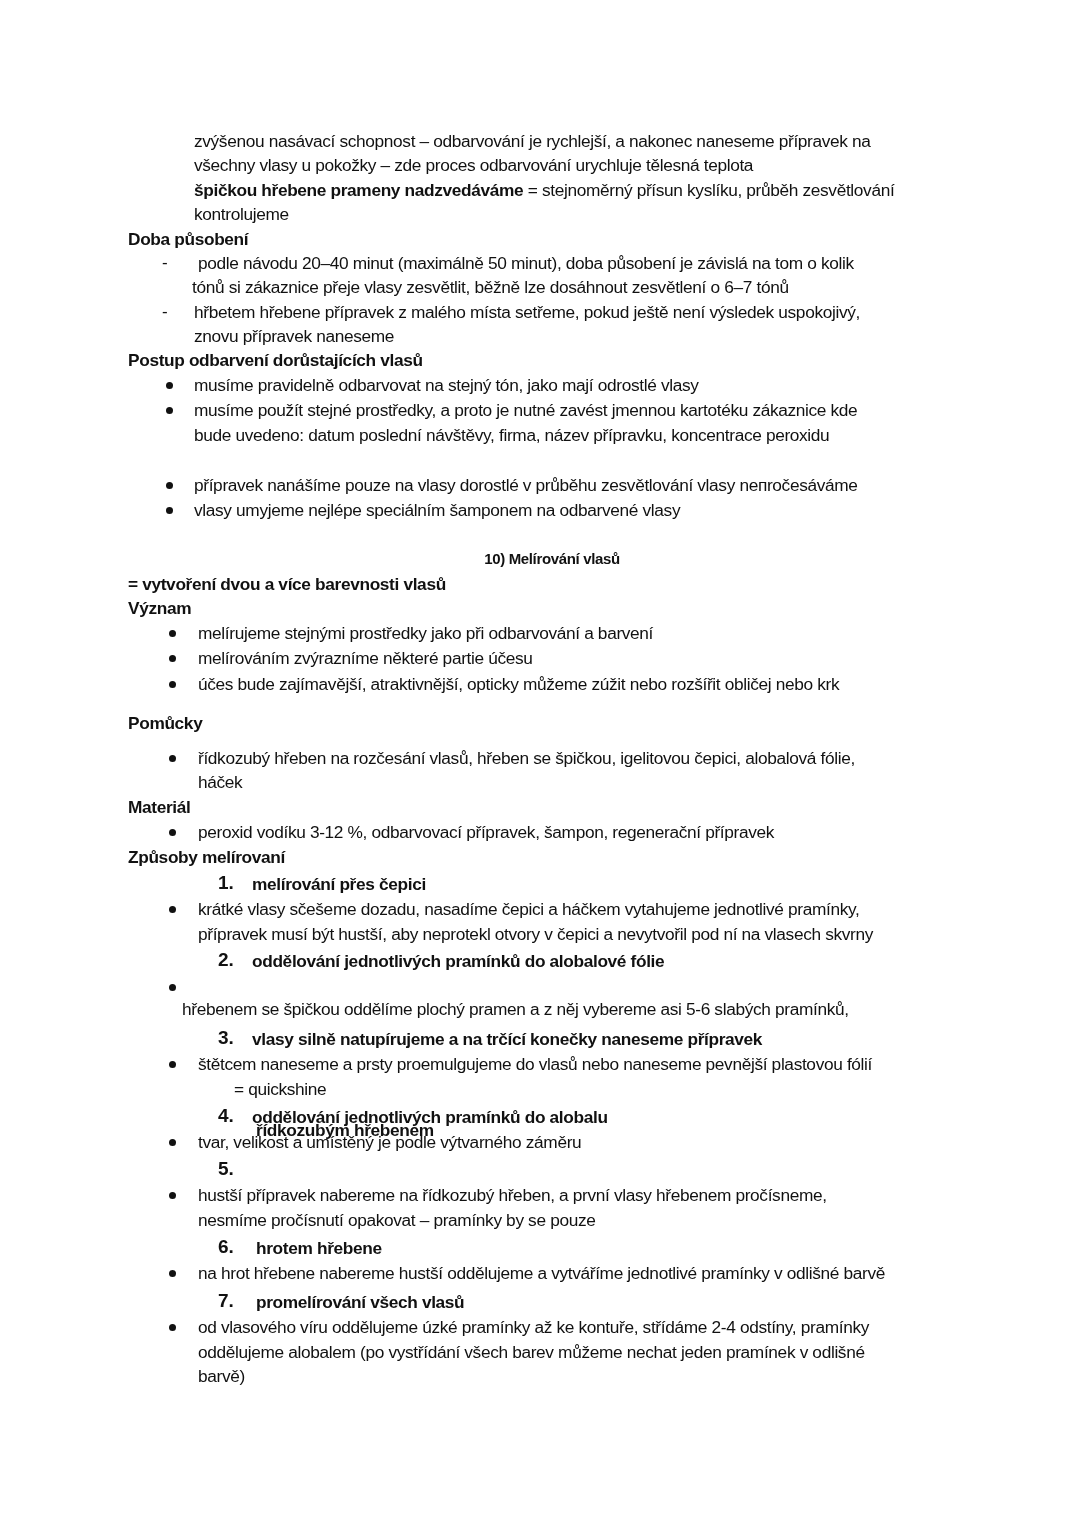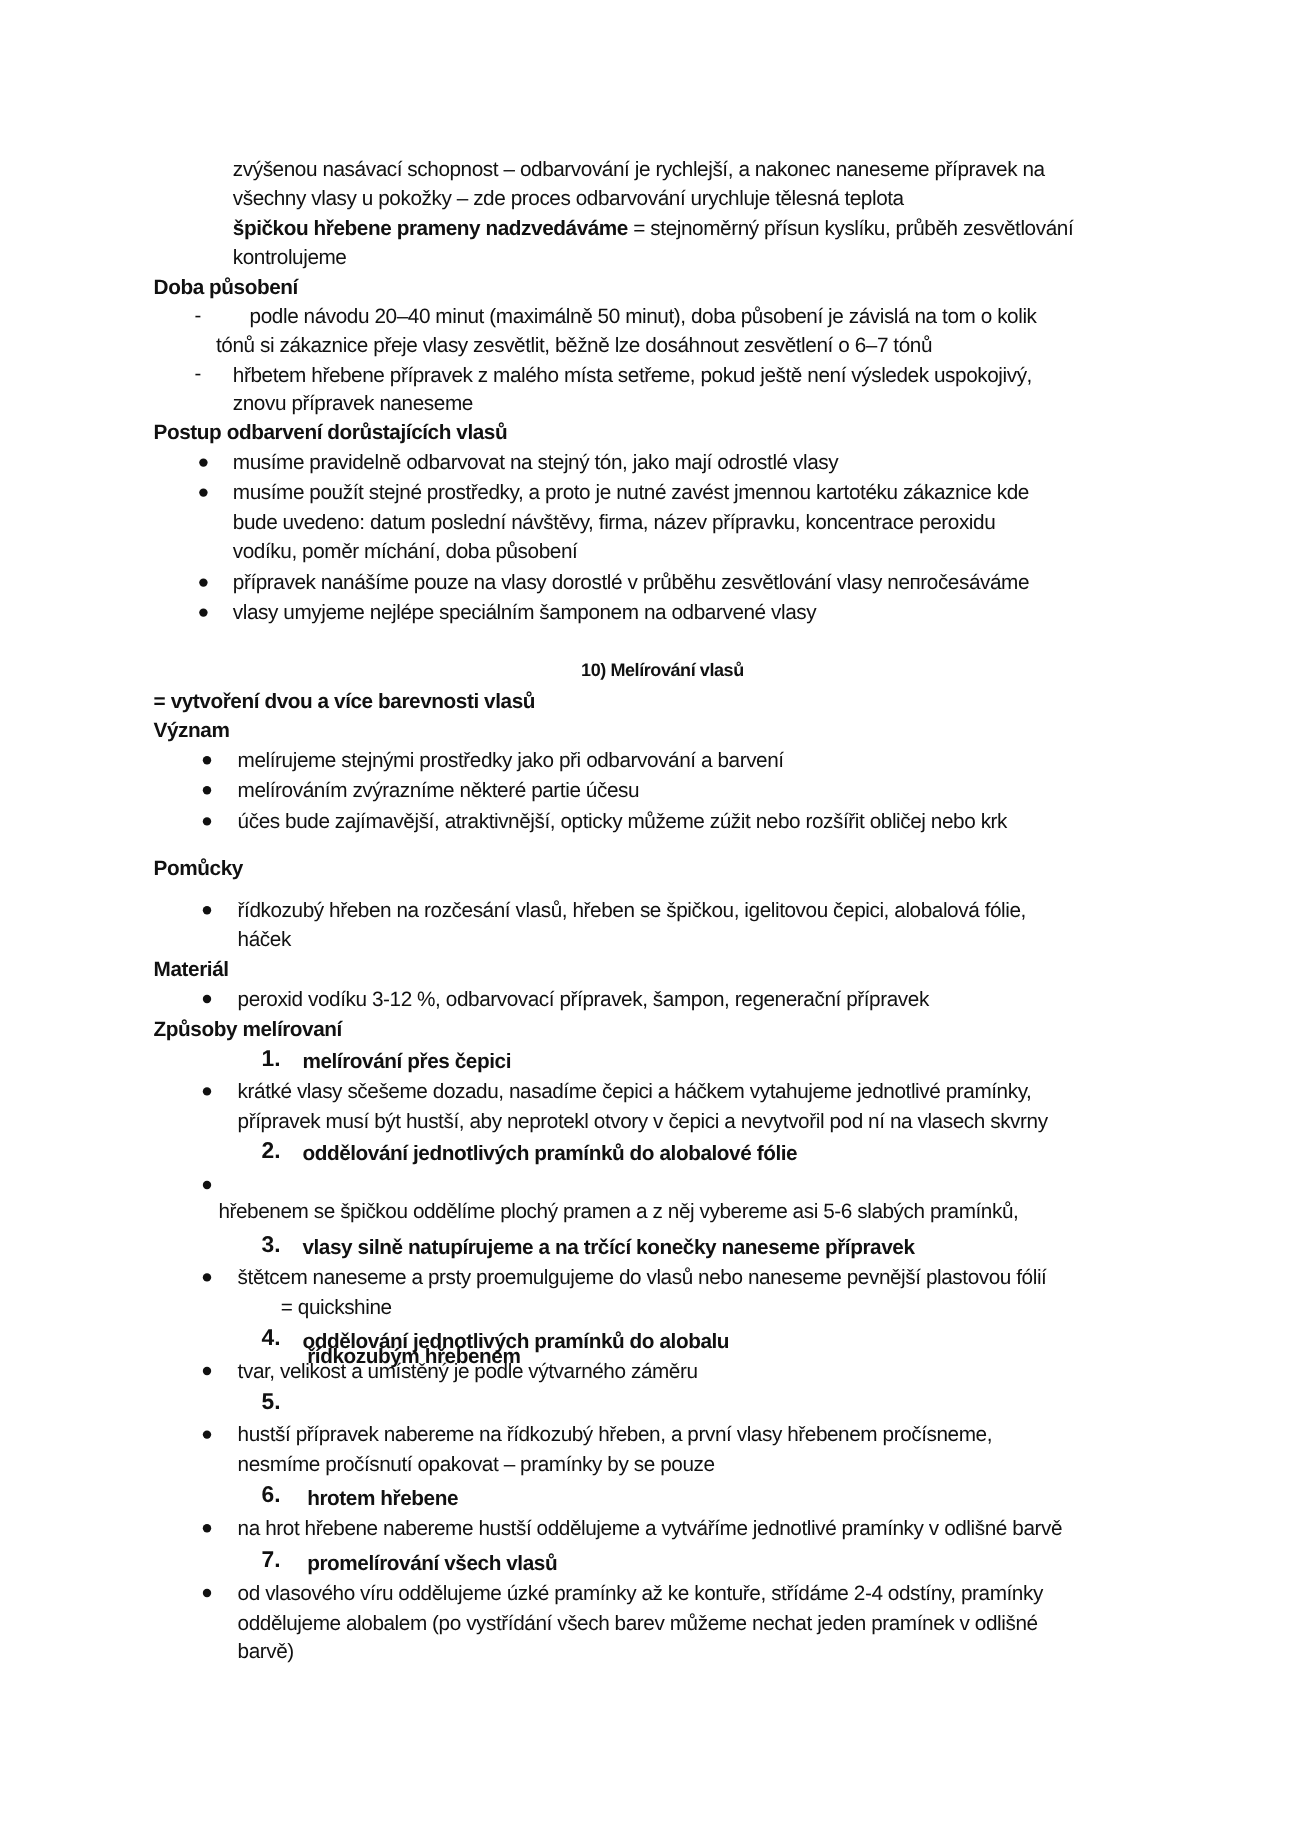--- a/index.html
+++ b/index.html
@@ -30,33 +30,32 @@
 
 <div class="page">
 
   <div class="line" style="left:194px; top:129px;">zvýšenou nasávací schopnost – odbarvování je rychlejší, a nakonec naneseme přípravek na</div>
   <div class="line" style="left:194px; top:153px;">všechny vlasy u pokožky – zde proces odbarvování urychluje tělesná teplota</div>
   <div class="line" style="left:194px; top:178px;"><span class="b">špičkou hřebene prameny nadzvedáváme</span><span> = stejnoměrný přísun kyslíku, průběh zesvětlování</span></div>
   <div class="line" style="left:194px; top:202px;">kontrolujeme</div>
 
   <div class="line b" style="left:128px; top:227px;">Doba působení</div>
   <div class="marker" style="left:162px; top:251px;">-</div>
-  <div class="line" style="left:208px; top:251px;">podle návodu 20–40 minut (maximálně 50 minut), doba působení je závislá na tom o kolik</div>
-  <div class="line" style="left:180px; top:275px;">tónů si zákaznice přeje vlasy zesvětlit, běžně lze dosáhnout zesvětlení o 6–7 tónů</div>
+  <div class="line" style="left:198px; top:251px;">podle návodu 20–40 minut (maximálně 50 minut), doba působení je závislá na tom o kolik</div>
+  <div class="line" style="left:192px; top:275px;">tónů si zákaznice přeje vlasy zesvětlit, běžně lze dosáhnout zesvětlení o 6–7 tónů</div>
   <div class="marker" style="left:162px; top:300px;">-</div>
   <div class="line" style="left:194px; top:300px;">hřbetem hřebene přípravek z malého místa setřeme, pokud ještě není výsledek uspokojivý,</div>
   <div class="line" style="left:194px; top:324px;">znovu přípravek naneseme</div>
 
   <div class="line b" style="left:128px; top:348px;">Postup odbarvení dorůstajících vlasů</div>
   <div class="dot" style="left:166px; top:382px;"></div>
   <div class="line" style="left:194px; top:373px;">musíme pravidelně odbarvovat na stejný tón, jako mají odrostlé vlasy</div>
   <div class="dot" style="left:166px; top:407px;"></div>
   <div class="line" style="left:194px; top:398px;"> musíme použít stejné prostředky, a proto je nutné zavést jmennou kartotéku zákaznice kde</div>
   <div class="line" style="left:194px; top:423px;">bude uvedeno: datum poslední návštěvy, firma, název přípravku, koncentrace peroxidu</div>
-  <div class="line" style="left:194px; top:447px;">vodíku, poměr míchání, doba působení</div>
   <div class="dot" style="left:166px; top:482px;"></div>
   <div class="line" style="left:194px; top:473px;">přípravek nanášíme pouze na vlasy dorostlé v průběhu zesvětlování vlasy neпročesáváme</div>
   <div class="dot" style="left:166px; top:507px;"></div>
   <div class="line" style="left:194px; top:498px;">vlasy umyjeme nejlépe speciálním šamponem na odbarvené vlasy</div>
 
   <div class="heading-center" style="top:547px; padding-left:24px; box-sizing:border-box;">10) Melírování vlasů</div>
   <div class="line b" style="left:128px; top:572px;">= vytvoření dvou a více barevnosti vlasů</div>
   <div class="line b" style="left:128px; top:596px;">Význam</div>
   <div class="dot" style="left:169px; top:630px;"></div>
   <div class="line" style="left:198px; top:621px;">melírujeme stejnými prostředky jako při odbarvování a barvení</div>

